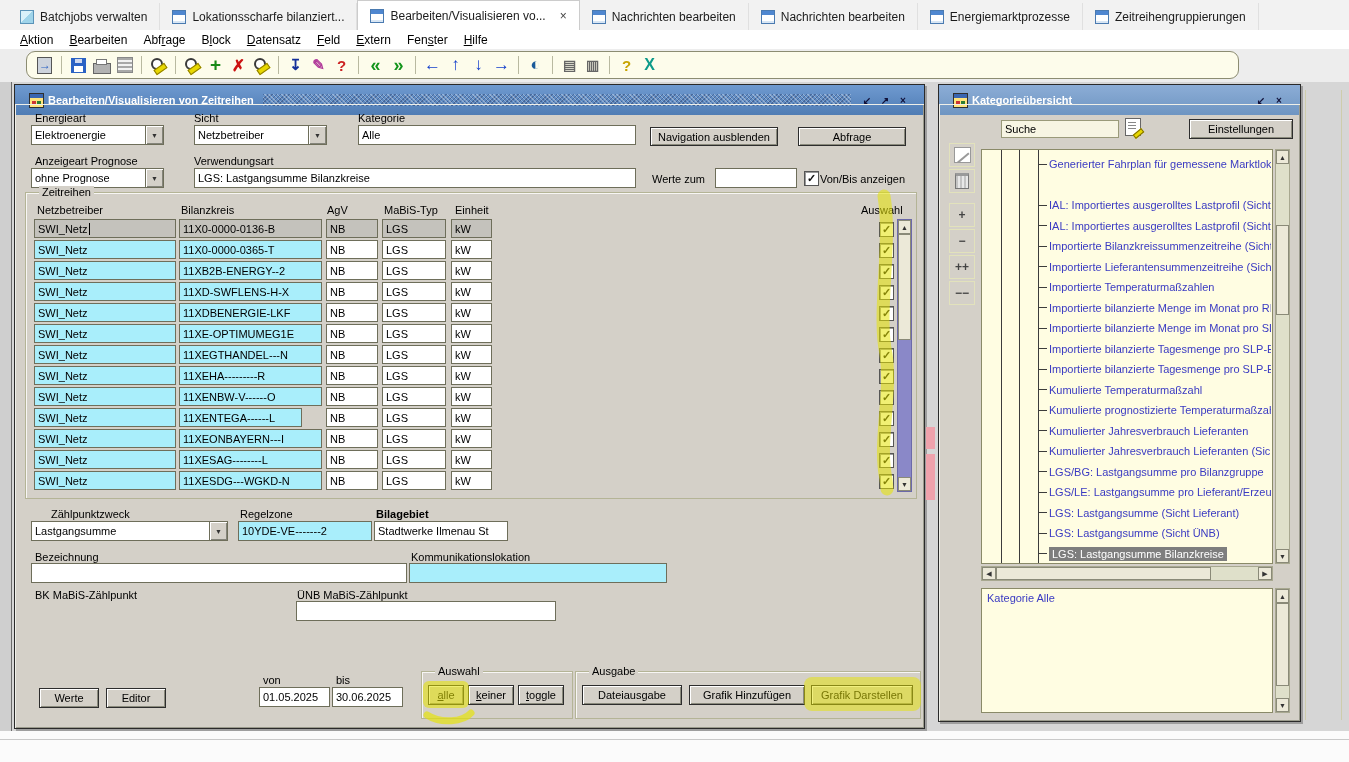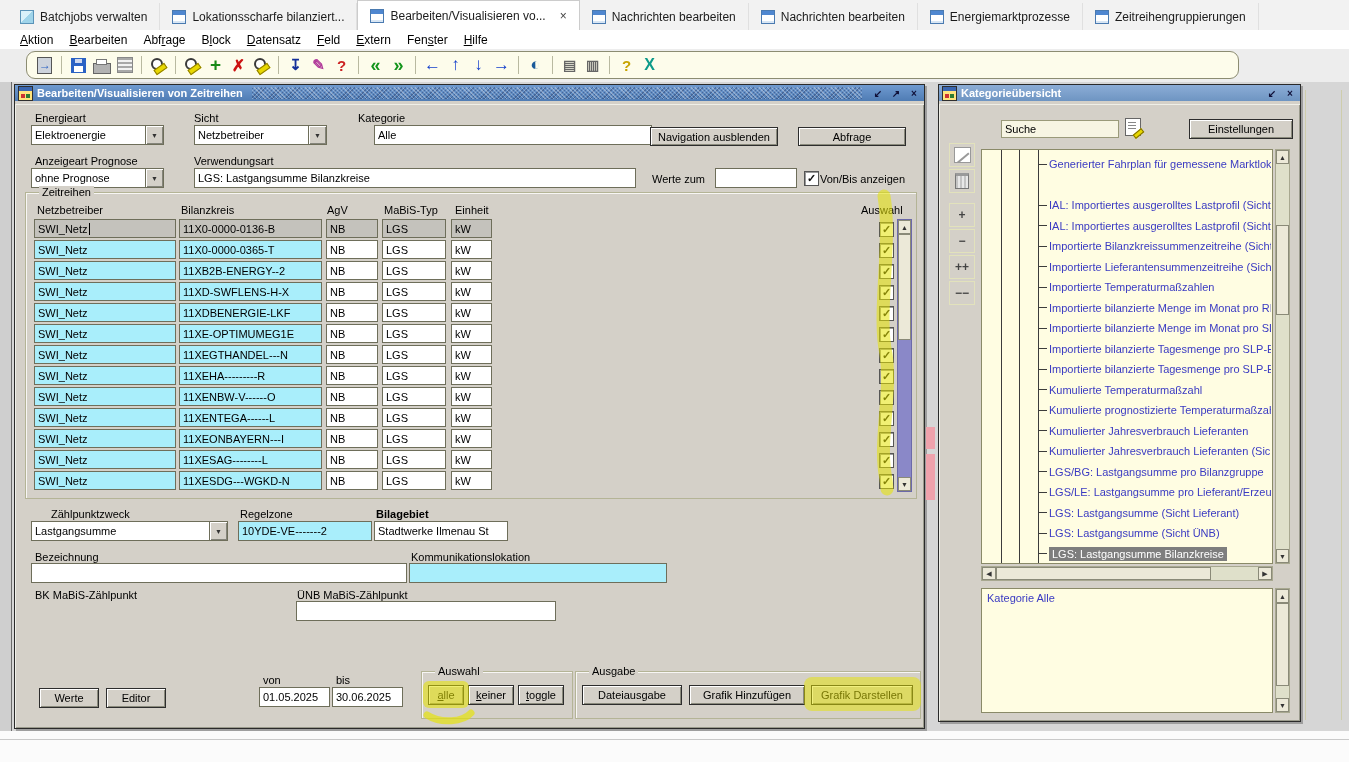--- a/index.html
+++ b/index.html
@@ -47,21 +47,21 @@
   .a-docedit{width:14px;height:16px;background:#fff;border:1px solid #666;position:relative;}
   .a-docedit::before{content:"";position:absolute;left:2px;top:3px;width:8px;height:1px;background:#888;box-shadow:0 3px 0 #888,0 6px 0 #888;}
   .a-docedit::after{content:"";position:absolute;right:-4px;bottom:-1px;width:9px;height:3px;background:#e8d800;border:1px solid #807000;transform:rotate(-40deg);}
   .a-appicon{width:13px;height:13px;background:#ffe47d;border:1px solid #2f2f2f;position:relative;flex:0 0 auto;}
   .a-appicon::before{content:"";position:absolute;left:0;top:0;right:0;height:4px;background:#3a66b0;}
   .a-appicon::after{content:"";position:absolute;left:2px;bottom:2px;width:4px;height:4px;background:#cc3333;box-shadow:5px 0 0 #2e7d32;}
   
   .mdi{position:absolute;left:0;top:82px;right:0;height:649px;background:#d6d6d6;}
   .left-strip{position:absolute;left:0;top:0;width:11px;height:100%;background:#cfcfcf;border-right:1px solid #6a6a6a;}
   .win{position:absolute;background:#d4d0c8;border:1px solid #2a2a2a;box-shadow:2px 2px 0 rgba(90,90,90,.45);box-sizing:border-box;}
-  .titlebar{height:16px;display:flex;align-items:center;padding:0 3px;gap:4px;color:#fff;
+  .titlebar{height:30px;display:flex;align-items:center;padding:0 14px;gap:4px;color:#fff;
             font-size:11px;font-weight:bold;white-space:nowrap;}
   .titlebar.main{background:linear-gradient(#6f9ad0,#4f7cb4);}
   .titlebar.side{background:linear-gradient(#8cadd6,#6e95c2);}
   .tdots{flex:1;height:12px;margin:0 5px;background-image:
      repeating-linear-gradient(45deg,rgba(255,255,255,.30) 0 1px,transparent 1px 3px),
      repeating-linear-gradient(-45deg,rgba(10,20,60,.30) 0 1px,transparent 1px 3px);}
   .ctl{width:14px;height:13px;display:flex;align-items:center;justify-content:center;
        color:#101038;font-weight:bold;font-size:10px;}
   .winbody{position:absolute;left:0;top:19px;right:0;bottom:0;
            box-shadow:inset 1px 1px 0 #efefe8,inset -1px -1px 0 #9a9a8c;}
@@ -225,21 +225,21 @@
         <div class="fld" style="left:16px;top:21px;width:133px;">
           <span>Elektroenergie</span>
           <span class="dd-btn">▼</span>
         </div>
         <span class="lbl" style="left:179px;top:8px;">Sicht</span>
         <div class="fld" style="left:179px;top:21px;width:133px;">
           <span>Netzbetreiber</span>
           <span class="dd-btn">▼</span>
         </div>
         <span class="lbl" style="left:343px;top:8px;">Kategorie</span>
-        <div class="fld" style="left:343px;top:21px;width:278px;margin-left:16px;">
+        <div class="fld" style="left:343px;top:21px;width:278px;">
           <span>Alle</span>
         </div>
         <div class="btn" style="left:635px;top:23px;width:128px;height:19px;">Navigation ausblenden</div>
         <div class="btn" style="left:783px;top:23px;width:108px;height:19px;" id="btn-abfrage">Abfra<u>g</u>e</div>
 
         <span class="lbl" style="left:20px;top:51px;">Anzeigeart Prognose</span>
         <div class="fld" style="left:16px;top:64px;width:133px;">
           <span>ohne Prognose</span>
           <span class="dd-btn">▼</span>
         </div>
@@ -422,21 +422,21 @@
             </div>
             <div class="cell" style="left: 436px; top: 283px; width: 41px;">
               <span>kW</span>
             </div>
             <div class="cb" style="left: 864px; top: 286px;">
               <span>✓</span>
             </div>
             <div class="cell cyan" style="left: 19px; top: 304px; width: 142px;">
               <span>SWI_Netz</span>
             </div>
-            <div class="cell cyan" style="left: 164px; top: 304px; width: 143px; text-align: right;">
+            <div class="cell cyan" style="left: 164px; top: 304px; width: 123px; text-align: right;">
               <span>11XENTEGA------L</span>
             </div>
             <div class="cell" style="left: 311px; top: 304px; width: 52px;">
               <span>NB</span>
             </div>
             <div class="cell" style="left: 367px; top: 304px; width: 64px;">
               <span>LGS</span>
             </div>
             <div class="cell" style="left: 436px; top: 304px; width: 41px;">
               <span>kW</span>

